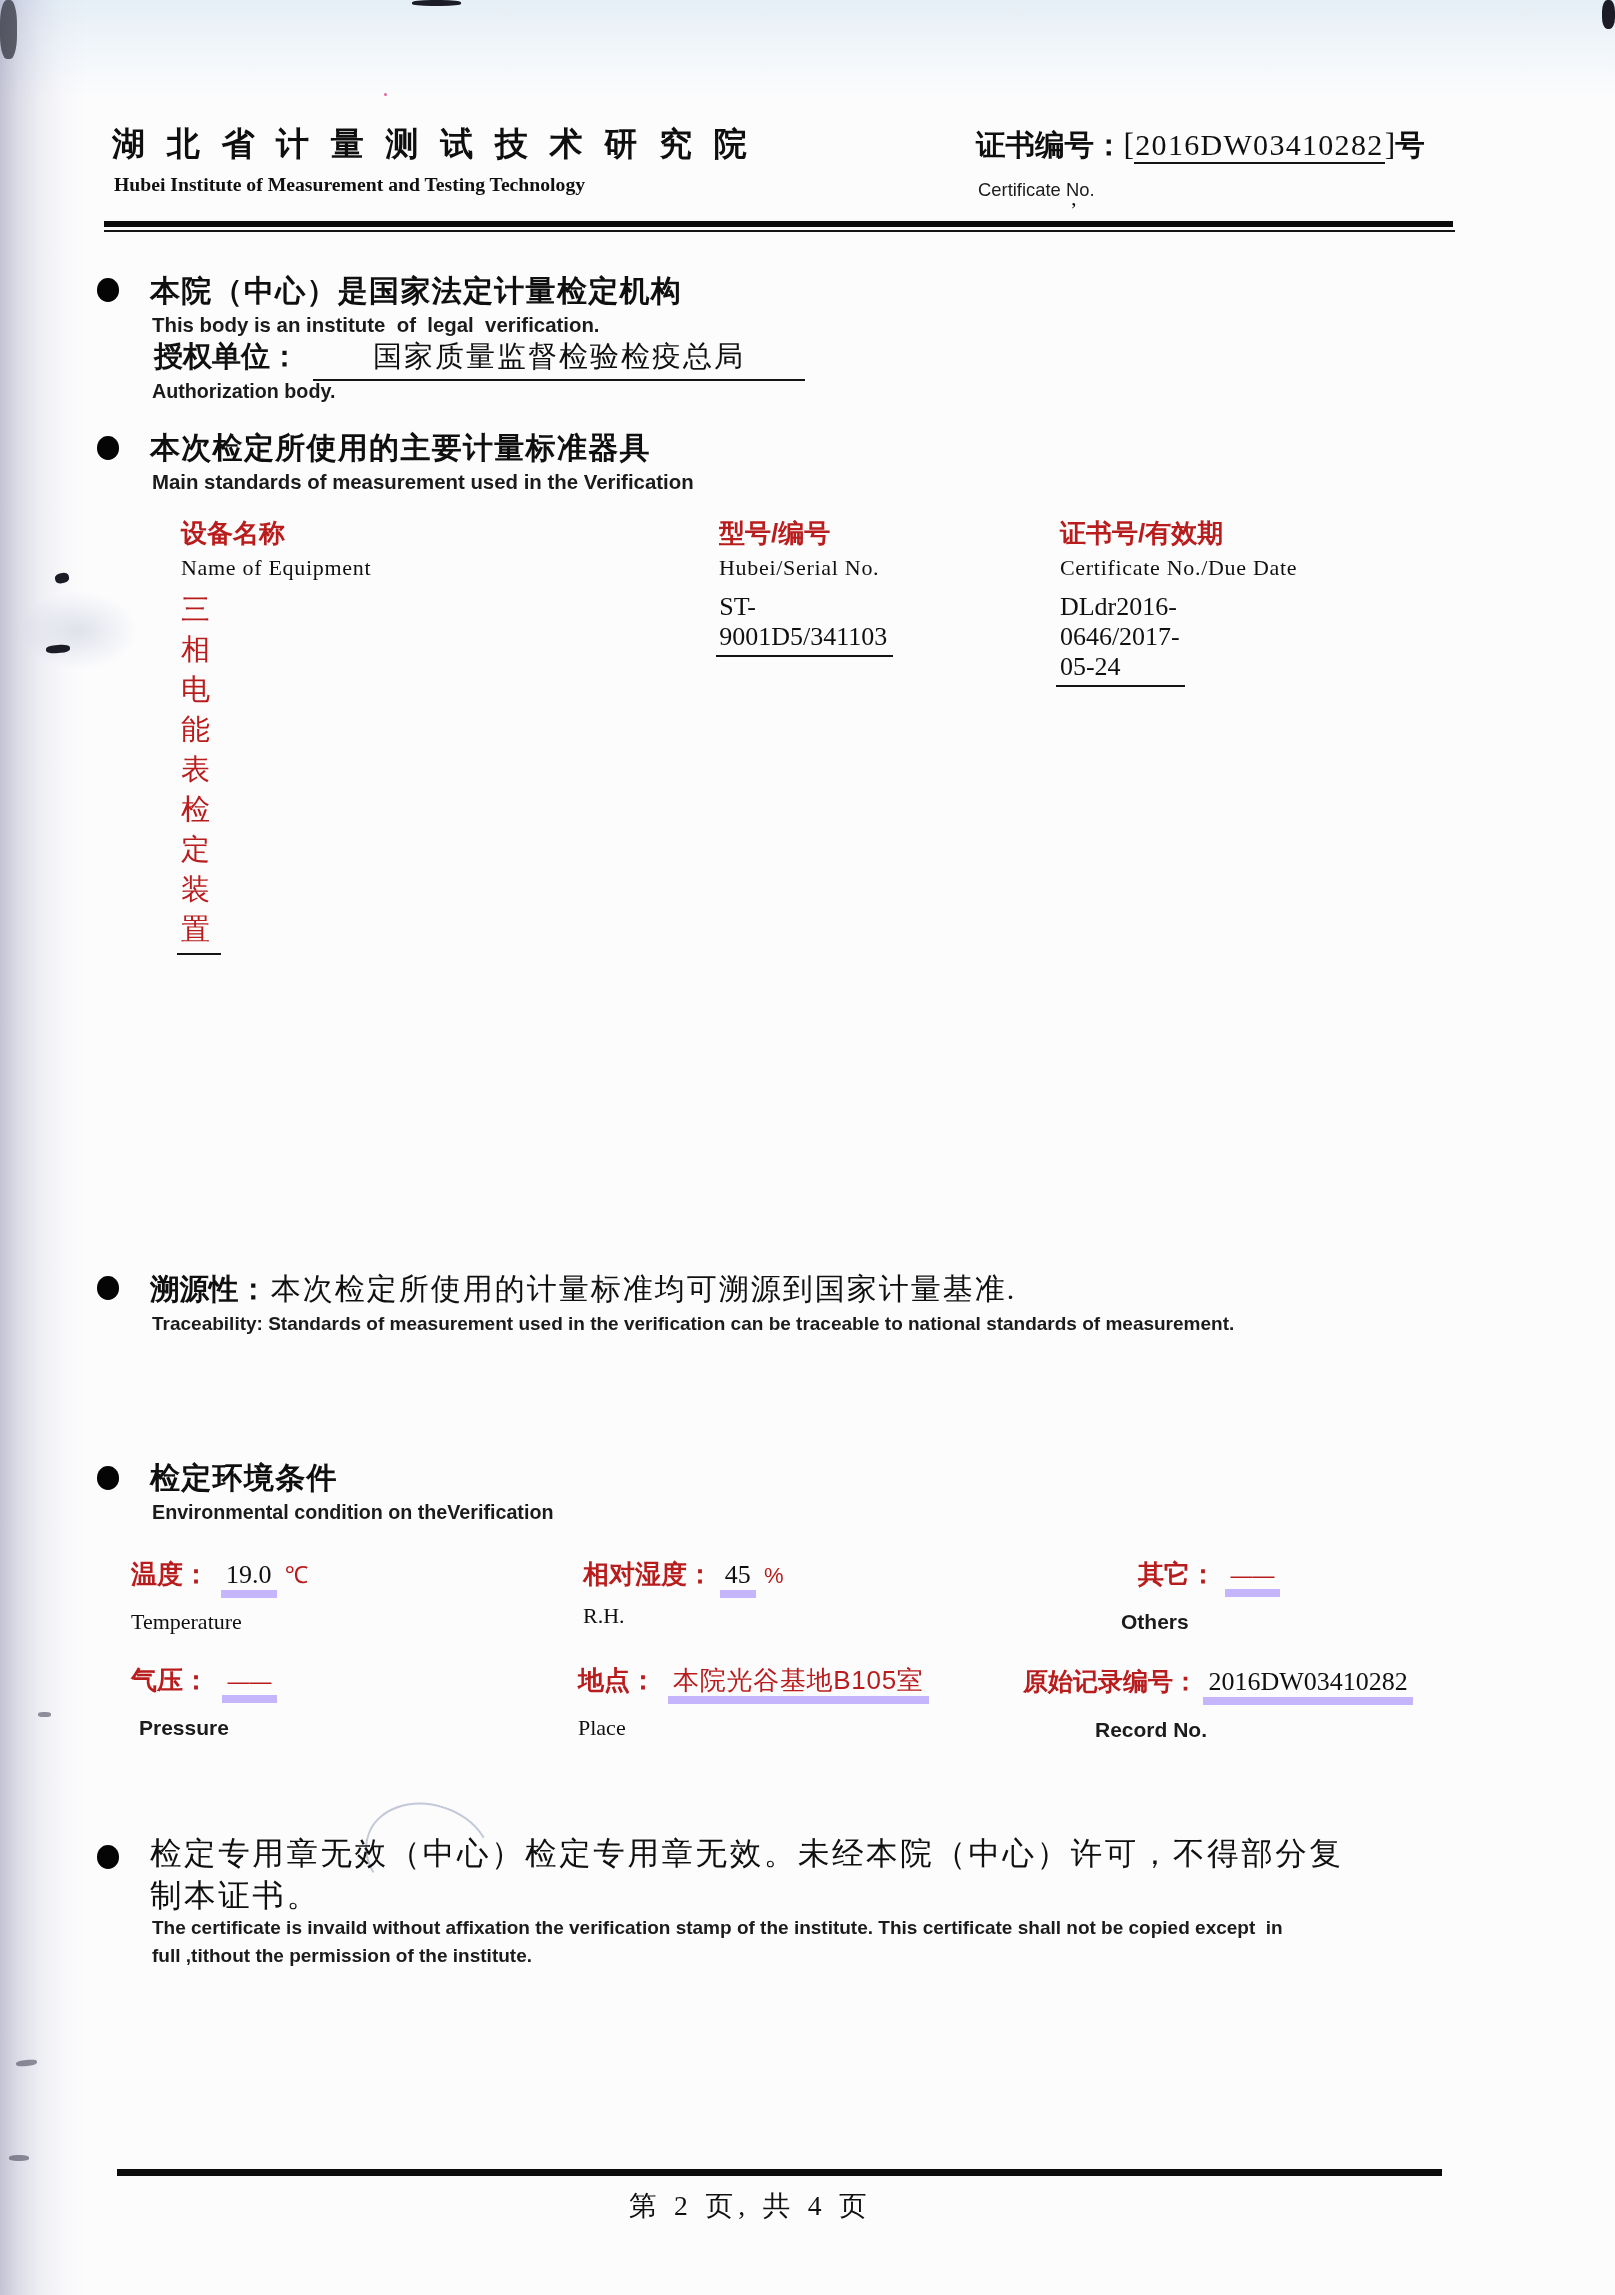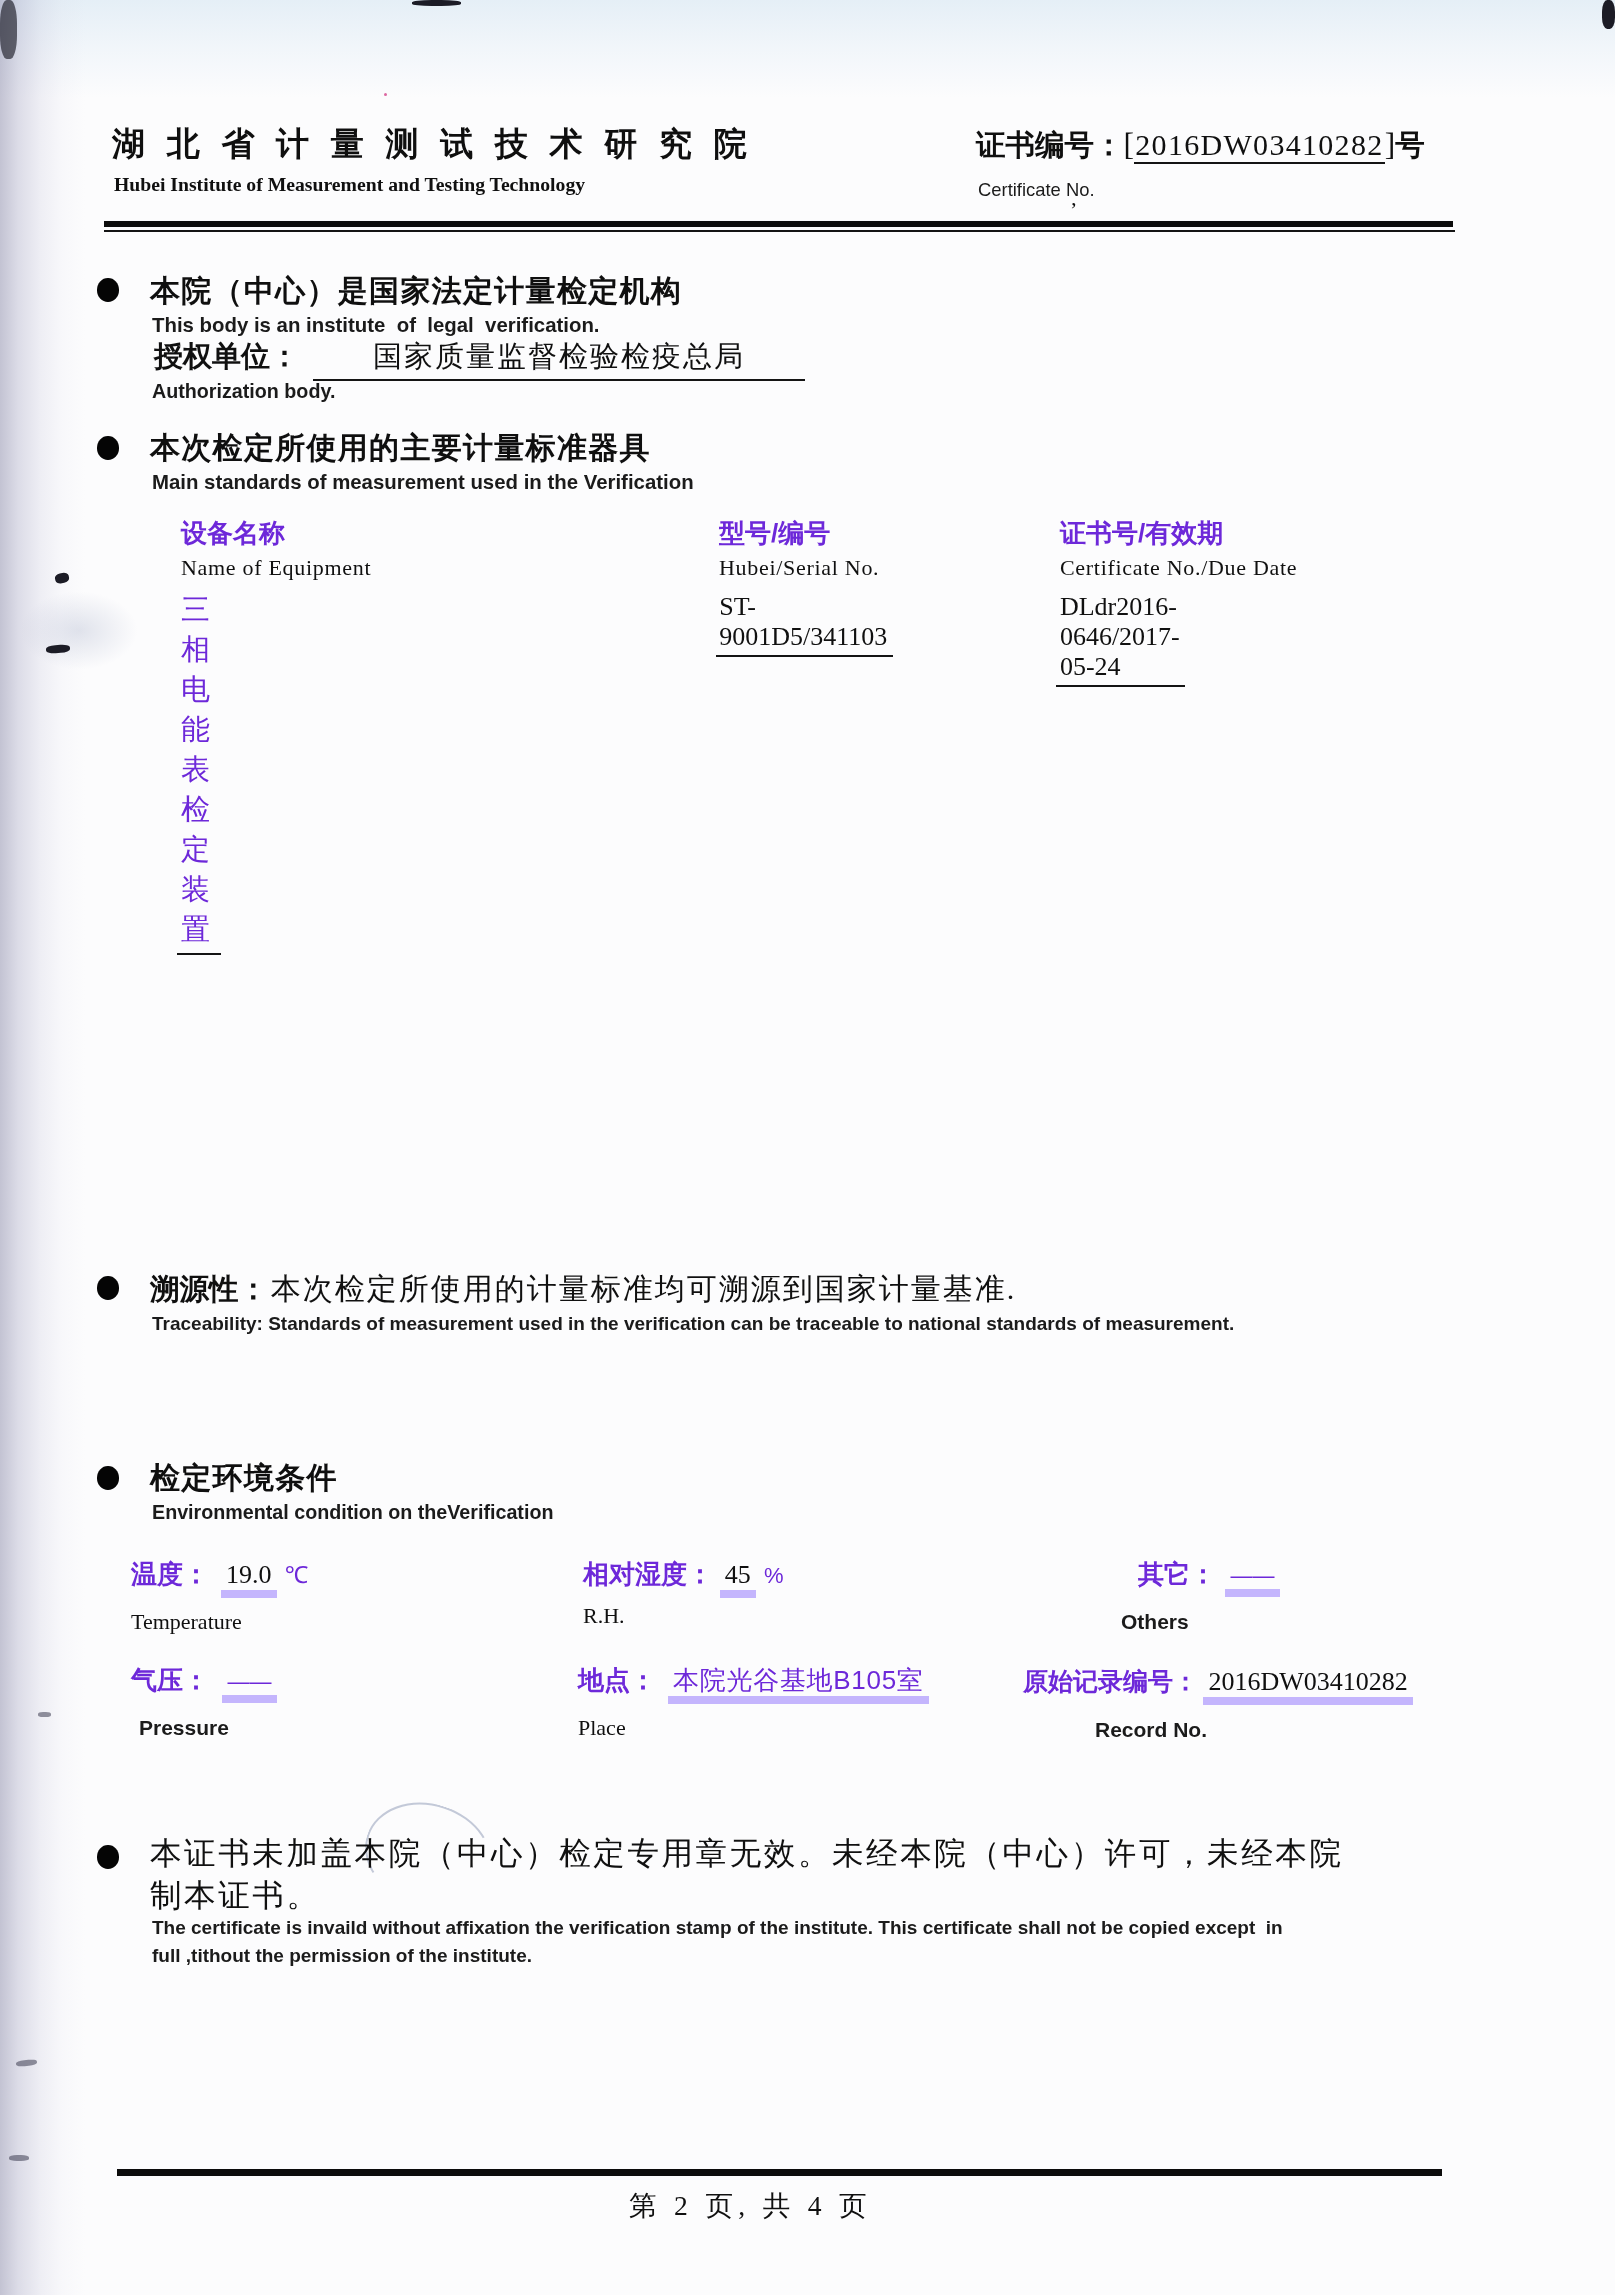--- a/index.html
+++ b/index.html
@@ -3,21 +3,21 @@
 <meta charset="utf-8">
 <style>
   html,body{margin:0;padding:0;background:#e8e8ec;}
   .page{
     position:relative;width:1615px;height:2295px;background:#fcfcfd;
     overflow:hidden;color:#151515;
   }
   .abs{position:absolute;}
   
   .zh-bold{font-family:"Liberation Sans",sans-serif;font-weight:bold;color:#0f0f0f;}
-  .zh-reg{font-family:"Liberation Sans",sans-serif;color:#6d28d9;}
+  .zh-reg{font-family:"Liberation Sans",sans-serif;color:#b91c1c;}
   .kai{font-family:"Liberation Serif",serif;color:#101010;}
   .en-sans{font-family:"Liberation Sans",sans-serif;color:#1b1b1b;white-space:pre-wrap;}
   .en-serif{font-family:"Liberation Serif",serif;color:#101010;white-space:pre-wrap;}
   .u{border-bottom:2.6px solid #141414;padding:0 6.6px 2px 6.6px;}
   .u-thin{border-bottom:8px solid #c4b5fd;padding:0 5.3px 1.3px 5.3px;}
   .bullet{width:21.7px;height:23.6px;background:#050505;border-radius:50%;}
   
   .rule-thick{background:#0c0c0c;height:5.9px;}
   .rule-thin{background:#141414;height:2px;}
   
@@ -146,21 +146,21 @@
   <div class="abs" style="left:1023px;top:1665px;">
     <span class="zh-reg" style="font-size:25px;font-weight:600;">原始记录编号：</span>
     <span class="en-serif u-thin" style="font-size:26px;margin-left:2.6px;">2016DW03410282</span>
   </div>
 
   <div class="abs en-sans" style="left:131px;top:1716px;font-size:21px;font-weight:600;margin-left:8px;">Pressure</div>
   <div class="abs en-serif" style="left:578px;top:1715px;font-size:22px;">Place</div>
   <div class="abs en-sans" style="left:1095px;top:1718px;font-size:21px;font-weight:600;">Record No.</div>
 
   <div class="abs bullet" style="left:97px;top:1845px;"></div>
-  <div class="abs kai" style="left:150px;top:1833px;font-size:31.5px;letter-spacing:2.6px;">本证书未加盖本院（中心）检定专用章无效。未经本院（中心）许可，未经本院</div>
+  <div class="abs kai" style="left:150px;top:1833px;font-size:31.5px;letter-spacing:2.6px;">检定专用章无效（中心）检定专用章无效。未经本院（中心）许可，不得部分复</div>
   <div class="abs kai" style="left:150px;top:1875px;font-size:31.5px;letter-spacing:2.6px;">制本证书。</div>
   <div class="abs en-sans" style="left:152px;top:1917px;font-size:19px;font-weight:600;">The certificate is invaild without affixation the verification stamp of the institute. This certificate shall not be copied except  in</div>
   <div class="abs en-sans" style="left:152px;top:1945px;font-size:19px;font-weight:600;">full ,tithout the permission of the institute.</div>
 
   <div class="abs rule-thick" style="left:117px;top:2169px;width:1325px;height:6.6px;"></div>
   <div class="abs en-serif" style="left:629px;top:2187px;font-size:27.6px;letter-spacing:5.3px;">第 2 页, 共 4 页</div>
 
 </div>
 
 

